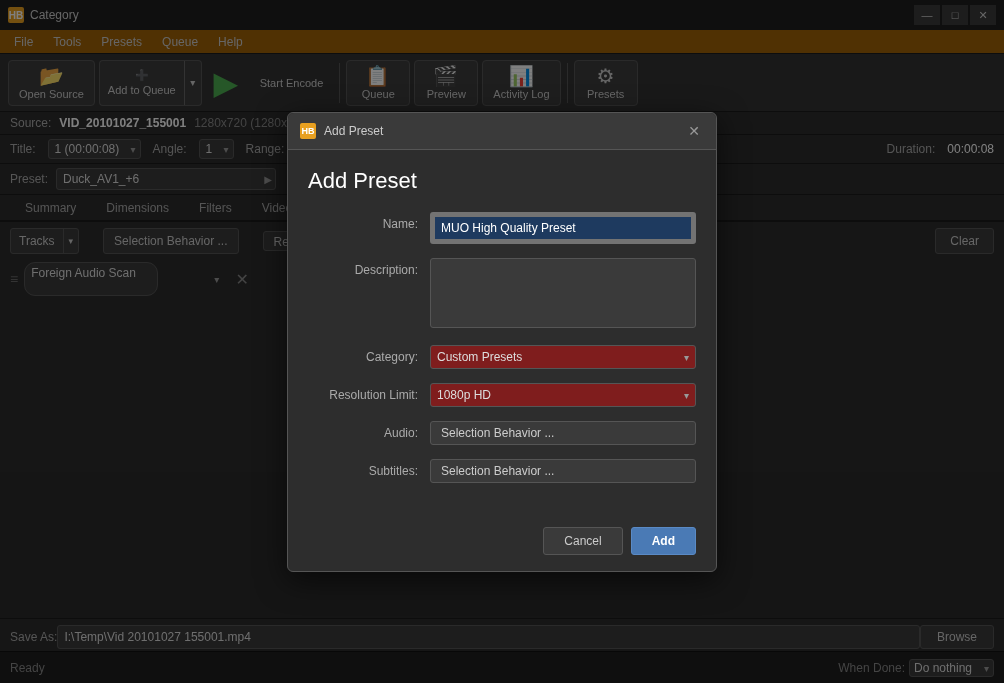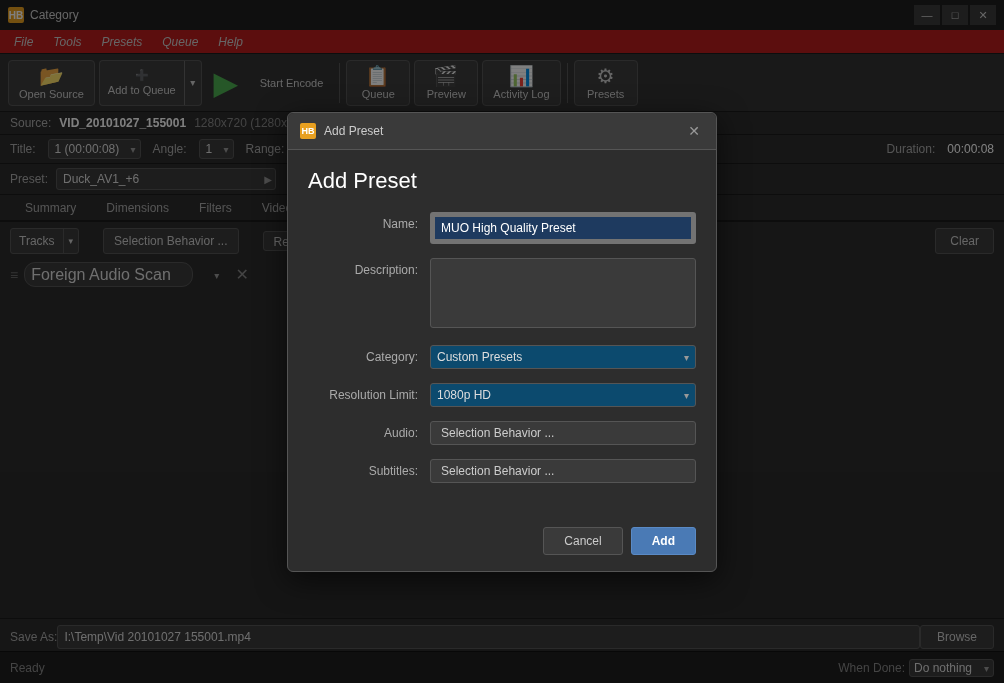--- a/index.html
+++ b/index.html
@@ -44,27 +44,26 @@
       background: #3a3a3a;
       border: none;
       color: #ccc;
       font-size: 11px;
       cursor: pointer;
       display: flex; align-items: center; justify-content: center;
     }
 
     
     .menu-bar {
-      background: #b91c1c;
+      background: #a16207;
       height: 24px;
       display: flex;
       align-items: center;
       padding: 0 4px;
       border-bottom: 1px solid #1a1a1a;
-      font-style: italic;
     }
     .menu-item {
       padding: 2px 10px;
       font-size: 12px;
       color: #ccc;
       cursor: pointer;
       border-radius: 3px;
     }
 
     
@@ -324,23 +323,23 @@
       display: flex;
       align-items: center;
       gap: 6px;
       margin-top: 4px;
     }
     .drag-handle { color: #666; cursor: grab; font-size: 14px; }
     .audio-track-select {
       background: #3a3a3a;
       border: 1px solid #555;
       color: #ddd;
-      padding: 3px 20px 3px 6px;
+      padding: 3px 20px 15px 6px;
       border-radius: 11px;
-      font-size: 16px;
+      font-size: 12px;
       flex: 0 0 200px;
       appearance: none;
       -webkit-appearance: none;
     }
     .remove-btn {
       background: none;
       border: none;
       color: #888;
       cursor: pointer;
       font-size: 16px;
@@ -511,21 +510,21 @@
       resize: none;
       height: 70px;
       outline: none;
     }
     .form-select-wrapper {
       position: relative;
       width: 100%;
     }
     .form-select {
       width: 100%;
-      background: #0c4a6e;
+      background: #7f1d1d;
       border: 1px solid #555;
       color: #ddd;
       padding: 4px 22px 4px 6px;
       border-radius: 3px;
       font-size: 12px;
       appearance: none;
       -webkit-appearance: none;
       cursor: pointer;
     }
     .form-select-wrapper::after {

